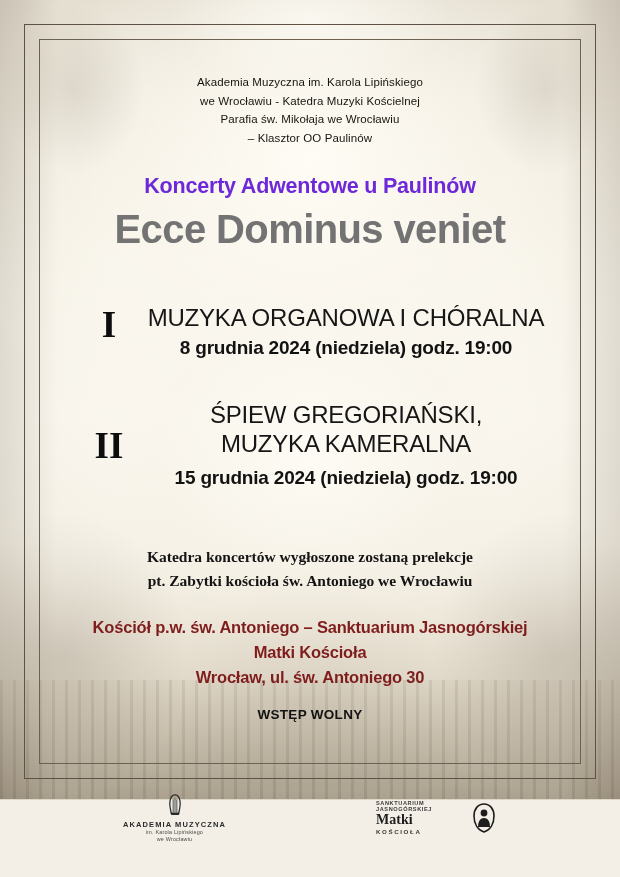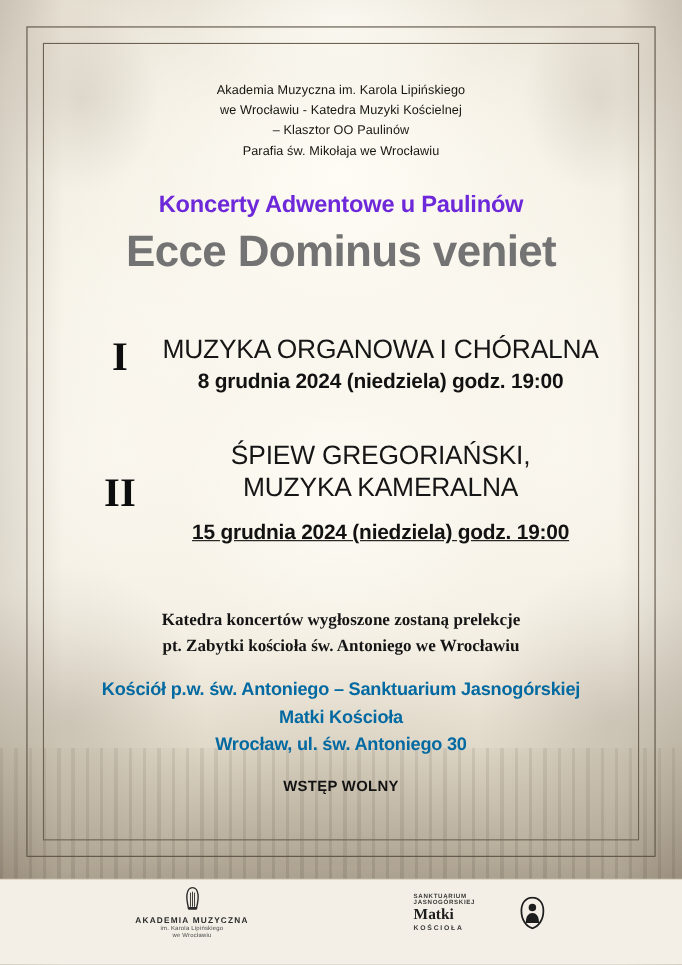--- a/index.html
+++ b/index.html
@@ -161,55 +161,55 @@
     letter-spacing: -0.2px;
     color: #161616;
   }
   .concert-date {
     margin-top: 5px;
     font-size: 19px;
     font-weight: bold;
     letter-spacing: -0.2px;
     color: #121212;
   }
-  .concert--two .concert-date { margin-top: 16px; text-decoration: underline; }
+  .concert--two .concert-date { margin-top: 9px; }
   .concert--one .concert-body { padding-top: 2px; }
   .concert--two { align-items: center; }
   .concert--two .numeral { padding-top: 0; }
 
   .lecture {
     margin-top: 56px;
     font-family: "Liberation Serif", serif;
     font-size: 15.5px;
     font-weight: bold;
     line-height: 1.55;
     color: #141414;
   }
 
   .venue {
-    margin-top: 15px;
+    margin-top: 22px;
     font-size: 16.5px;
     font-weight: bold;
     line-height: 1.52;
     letter-spacing: -0.2px;
-    color: #0369a1;
+    color: #7f1d1d;
   }
 
   .free-entry {
     margin-top: 17px;
     font-size: 13.5px;
     font-weight: bold;
     letter-spacing: 0.3px;
     color: #121212;
   }
 
   
   .footer-logos {
     position: absolute;
-    left: 0; right: 0; bottom: 0;
+    left: 0; right: 0; bottom: 12px;
     height: 95px;
     display: flex;
     align-items: center;
     justify-content: center;
     gap: 150px;
   }
   .logo {
     display: flex;
     align-items: center;
     gap: 8px;
@@ -271,22 +271,22 @@
   <div class="footer-band"></div>
 
   <div class="frame-outer"></div>
   <div class="frame-inner"></div>
 
   <div class="content">
 
     <div class="org-block">
       <div>Akademia Muzyczna im. Karola Lipińskiego</div>
       <div>we Wrocławiu - Katedra Muzyki Kościelnej</div>
+      <div>Parafia św. Mikołaja we Wrocławiu</div>
       <div>– Klasztor OO Paulinów</div>
-      <div>Parafia św. Mikołaja we Wrocławiu</div>
     </div>
 
     <div class="series-title">Koncerty Adwentowe u Paulinów</div>
 
     <div class="main-title">Ecce Dominus veniet</div>
 
     <div class="concerts">
 
       <div class="concert concert--one">
         <div class="numeral">I</div>

